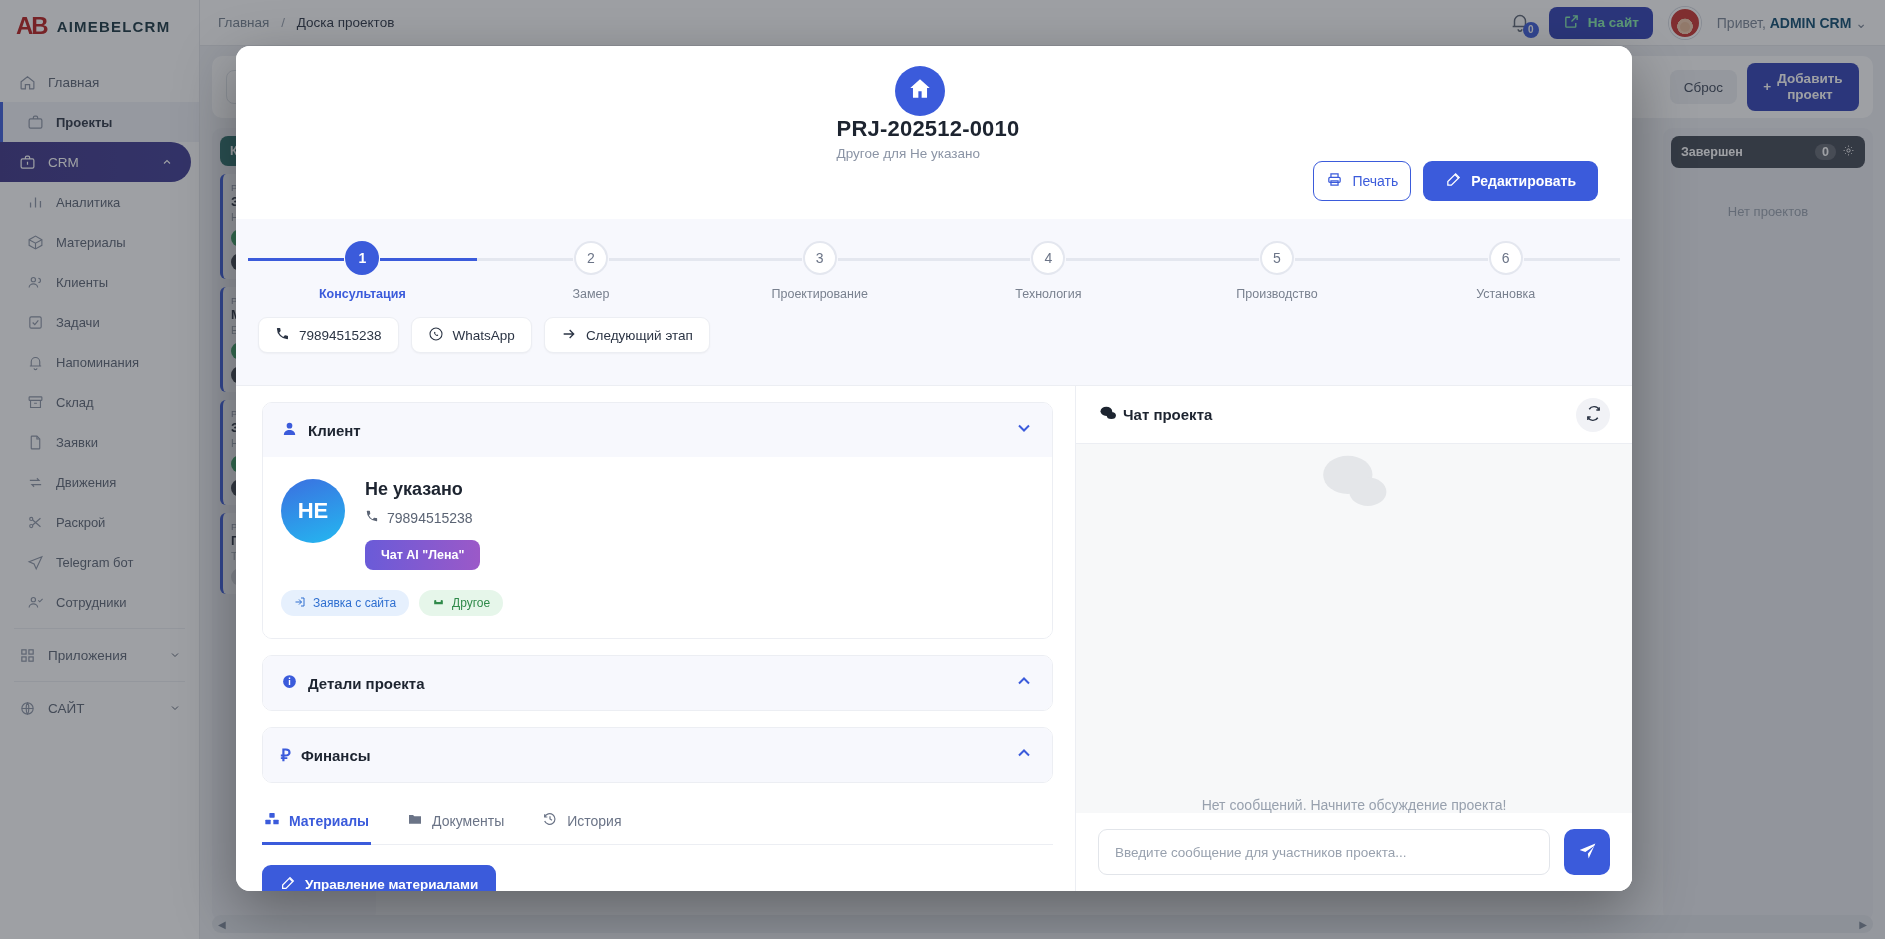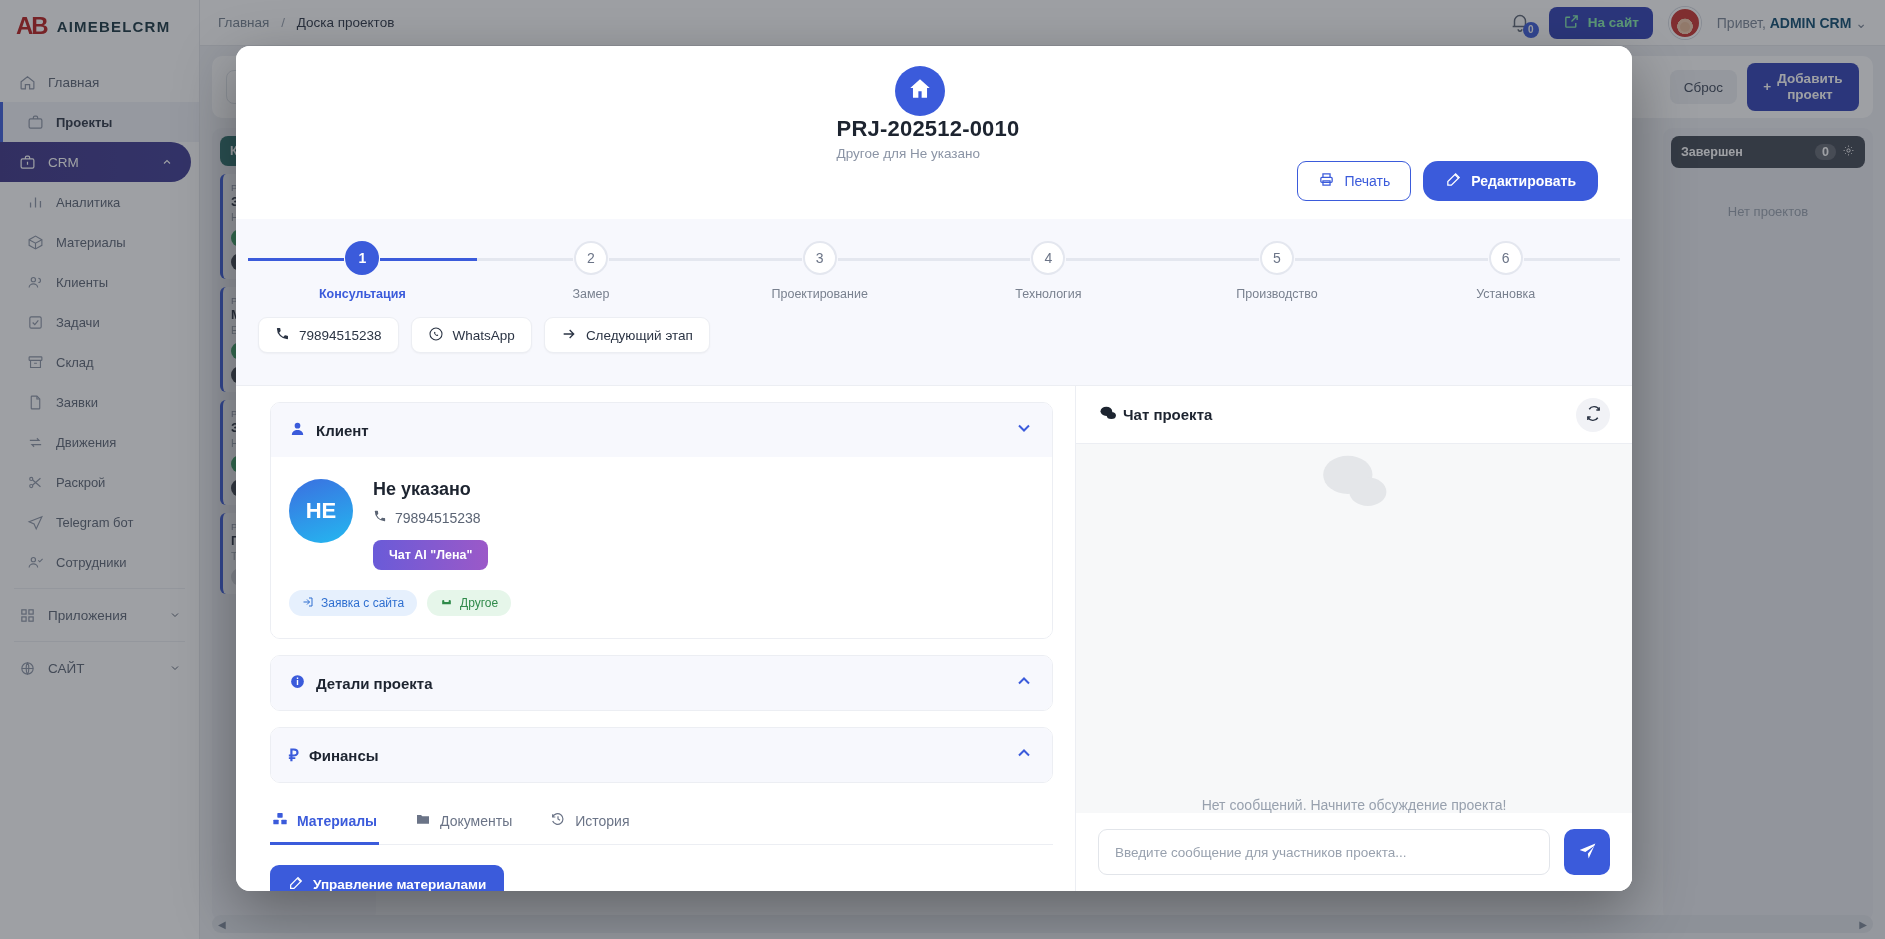--- a/index.html
+++ b/index.html
@@ -140,25 +140,25 @@
   .proj-avatar {
     width: 50px; height: 50px; border-radius: 50%; background: #3b5bdb;
     display: flex; align-items: center; justify-content: center; color: #fff;
     flex-shrink: 0; margin-right: 16px;
   }
   .proj-code { font-size: 22px; font-weight: bold; color: #1d2430; letter-spacing:.2px; }
   .proj-sub { font-size: 13.5px; color: #8b94a5; margin-top: 4px; }
   .head-actions { margin-left: auto; display: flex; gap: 12px; }
   .btn-print {
     background:#fff; border:1.5px solid #3b5bdb; color:#3b5bdb; border-radius:9px;
-    height: 40px; padding: 0 20px; font-size:14px; display:flex; align-items:center;
+    height: 40px; padding: 0 12px; font-size:14px; display:flex; align-items:center;
     gap: 9px; cursor:pointer; font-family:"Liberation Sans",sans-serif;
   }
   .btn-edit {
-    background:#3b5bdb; border:none; color:#fff; border-radius:15px;
+    background:#3b5bdb; border:none; color:#fff; border-radius:9px;
     height: 40px; padding: 0 22px; font-size:14px; font-weight:600;
     display:flex; align-items:center; gap: 9px; cursor:pointer;
     font-family:"Liberation Sans",sans-serif;
   }
 
   
   .stepper-wrap { background:#f7f8fd; padding: 22px 0 14px 0; flex-shrink:0; }
   .stepper { display:flex; padding: 0 12px; }
   .step { flex:1; display:flex; flex-direction:column; align-items:center; position:relative; }
   .step .line-l, .step .line-r {
@@ -180,21 +180,21 @@
   .qbtn {
     background:#fff; border:1px solid #eceef3; border-radius:9px; height: 36px;
     padding: 0 16px; font-size:13.5px; color:#2b3444; display:flex; align-items:center;
     gap: 9px; cursor:pointer; box-shadow: 0 1px 2px rgba(0,0,0,.04);
     font-family:"Liberation Sans",sans-serif;
   }
 
   
   .modal-body { flex:1; display:flex; min-height:0; background:#fff; border-top:1px solid #eceef3; }
   .left-pane {
-    width: 840px; padding: 16px 22px 0 34px; overflow-y: auto; position:relative;
+    width: 840px; padding: 16px 22px 0 26px; overflow-y: auto; position:relative;
     border-right: 1px solid #eceef3;
   }
   .left-pane::-webkit-scrollbar { width: 8px; }
   .left-pane::-webkit-scrollbar-track { background:#f1f2f6; }
   .left-pane::-webkit-scrollbar-thumb { background:#b9bec9; border-radius:4px; }
 
   .card { border:1px solid #eceef3; border-radius:10px; margin-bottom: 16px; overflow:hidden; }
   .card-head {
     background:#f7f8fd; padding: 15px 18px; display:flex; align-items:center;
     gap: 10px; cursor:pointer;
@@ -345,20 +345,28 @@
       <div class="nav-item sub">
         <span class="ic">
             <svg viewBox="0 0 24 24" fill="none" stroke="currentColor" stroke-width="1.6">
               <rect x="4" y="4" width="16" height="16" rx="2"></rect>
               <path d="M8 12l3 3 5-6"></path>
             </svg>
           </span>
         <span>Задачи</span>
       </div>
 
+      <div class="nav-item sub">
+        <span class="ic">
+            <svg viewBox="0 0 24 24" fill="none" stroke="currentColor" stroke-width="1.6">
+              <path d="M6 17V11a6 6 0 1 1 12 0v6M4 17h16M10 20a2 2 0 0 0 4 0"></path>
+            </svg>
+          </span>
+        <span>Напоминания</span>
+      </div>
 
       <div class="nav-item sub">
         <span class="ic">
             <svg viewBox="0 0 24 24" fill="none" stroke="currentColor" stroke-width="1.6">
               <rect x="3" y="4" width="18" height="5" rx="1"></rect>
               <path d="M5 9v10h14V9M10 13h4"></path>
             </svg>
           </span>
         <span>Склад</span>
       </div>

